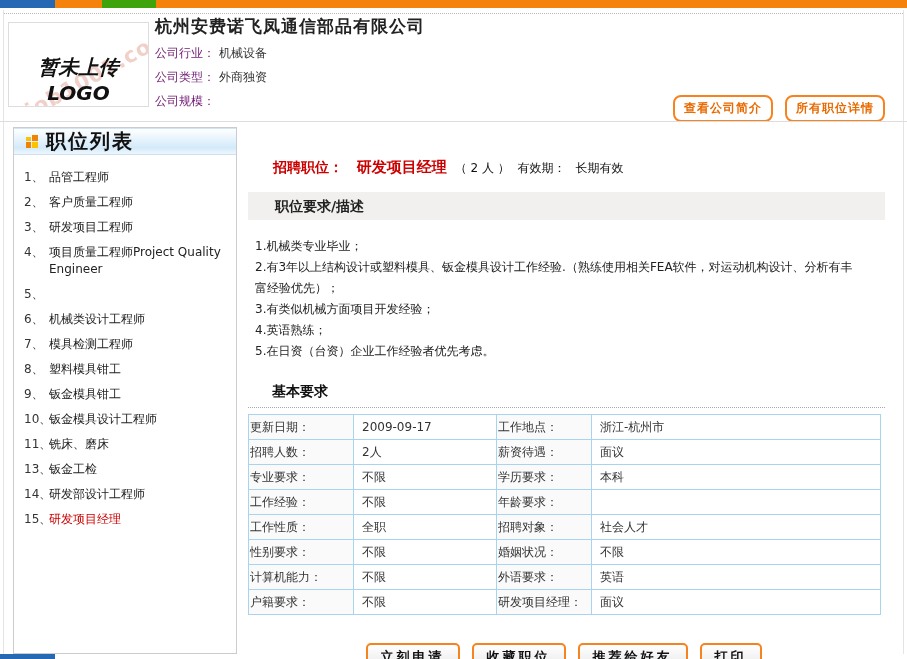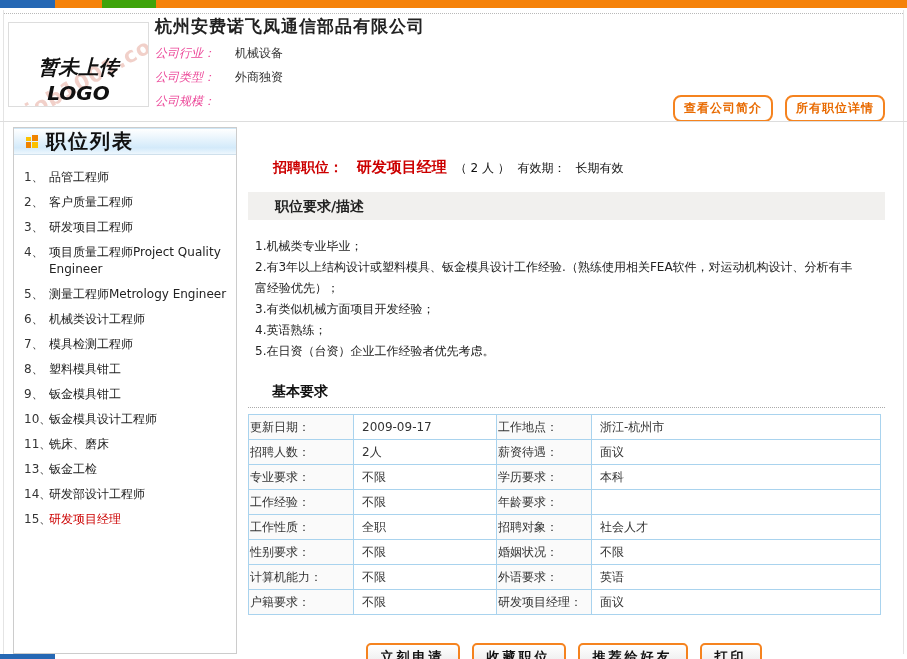--- a/index.html
+++ b/index.html
@@ -16,21 +16,21 @@
   .edge-left  { position:absolute; left:3px;  top:10px; bottom:5px; border-left:1px solid #e4e4e4; }
   .edge-right { position:absolute; right:3px; top:10px; bottom:5px; border-left:1px solid #e4e4e4; }
 
   
   .logo-box { position:absolute; left:8px; top:22px; width:141px; height:85px; border:1px solid #ddd; background:#fff; overflow:hidden; }
   .logo-wm { position:absolute; left:8px; top:38px; transform:rotate(-29deg); font-size:21px; font-weight:bold; color:rgba(225,150,135,0.45); letter-spacing:1px; white-space:nowrap; }
   .logo-text { position:absolute; left:0; top:31px; width:100%; text-align:center; font-size:20px; font-weight:bold; color:#111;font-style:italic; }
   .company-name { position:absolute; left:155px; top:15px; font-size:17px; font-weight:bold; color:#222; letter-spacing:1px; }
   .company-fields { position:absolute; left:155px; top:41px; font-size:12px; }
   .cfield { height:24px; line-height:24px; }
-  .cfield .lab { color:#ec4899; margin-right:20px;font-style:italic; }
+  .cfield .lab { color:#701a75; margin-right:4px; }
   .cfield .val { color:#333; }
   .hdr-buttons { position:absolute; top:95px; right:22px; }
   .hdr-btn { display:inline-block; margin-left:12px; padding:3px 9px; border:2px solid #f5831f; border-radius:8px; background:#fff; color:#e86a00; font-size:12px; font-weight:bold; letter-spacing:1px; cursor:pointer; }
   .hdr-divider { position:absolute; top:121px; left:0; width:907px; border-top:1px solid #ddd; }
 
   
   .sidebar { position:absolute; left:13px; top:127px; width:224px; height:527px; border:1px solid #ccc; background:#fff; }
   .sb-head { height:27px; border-top:1px solid #cfe7f7; background:linear-gradient(180deg,#ffffff 0%,#d3eafa 75%,#eef7fd 100%); border-bottom:1px solid #cfe0ec; display:flex; align-items:center; padding-left:12px; }
   .sb-title { font-size:20px; font-weight:bold; color:#111; letter-spacing:2px; margin-left:7px; }
   .grid-icon { position:relative; width:13px; height:13px; display:inline-block; }
@@ -113,21 +113,20 @@
         <li class="job-item">
           <span class="num">3、</span>
           <span class="lbl">研发项目工程师</span>
         </li>
         <li class="job-item">
           <span class="num">4、</span>
           <span class="lbl">项目质量工程师Project Quality Engineer</span>
         </li>
         <li class="job-item">
           <span class="num">5、</span>
-          <span class="lbl">测量工程师Metrology Engineer</span>
         </li>
         <li class="job-item">
           <span class="num">6、</span>
           <span class="lbl">机械类设计工程师</span>
         </li>
         <li class="job-item">
           <span class="num">7、</span>
           <span class="lbl">模具检测工程师</span>
         </li>
         <li class="job-item">

